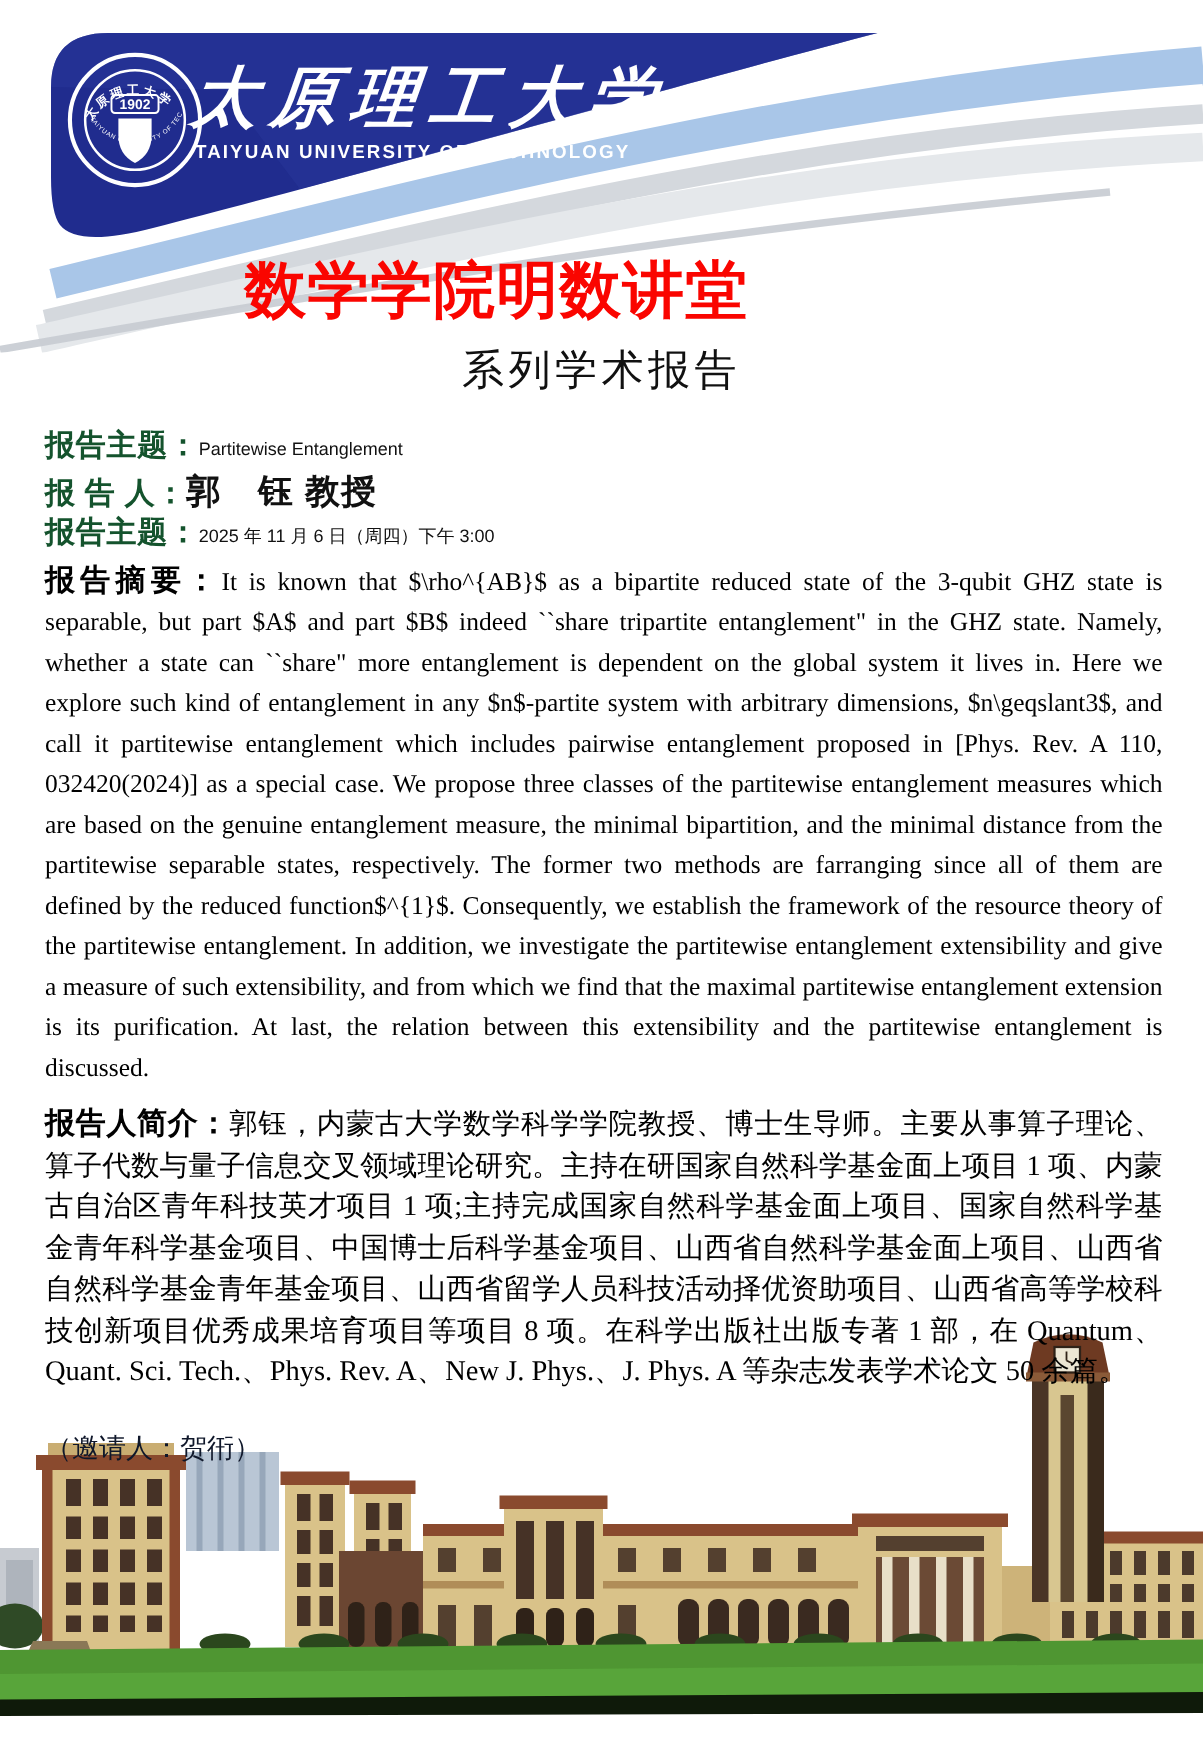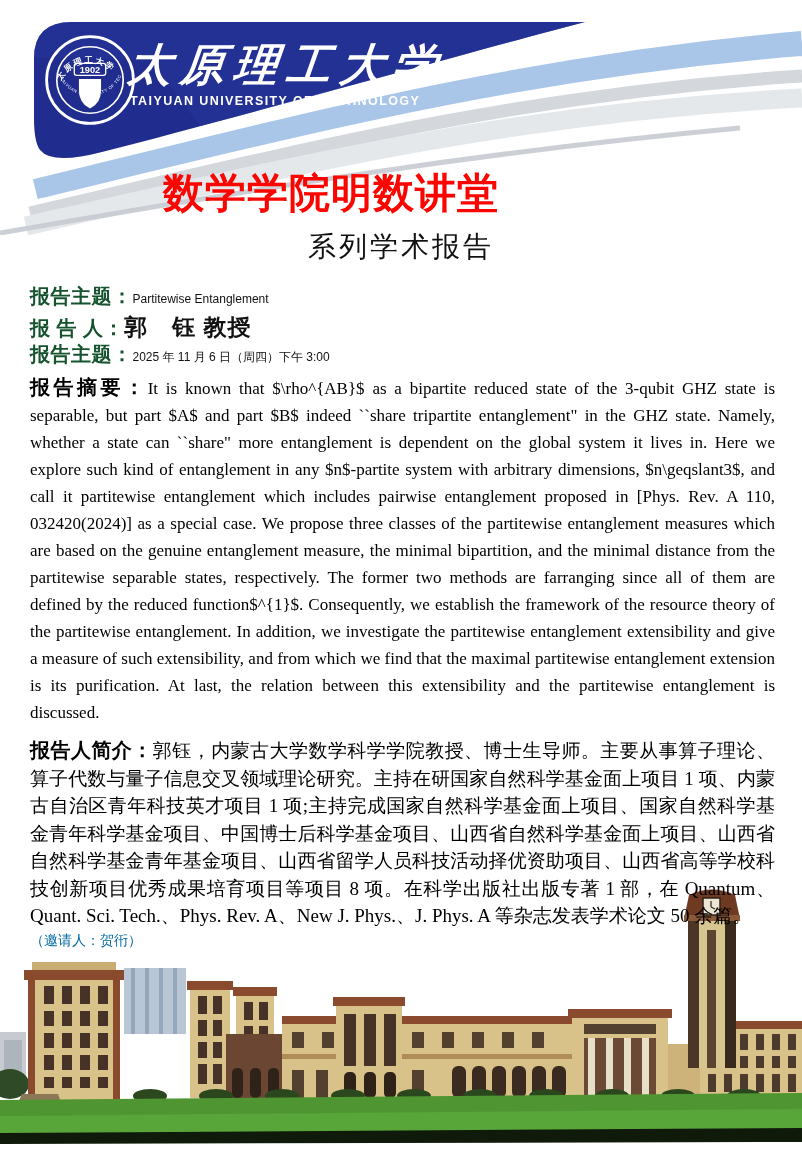--- a/index.html
+++ b/index.html
@@ -65,23 +65,23 @@
     font-family: "Liberation Sans", sans-serif;
     font-weight: bold; font-size: 20px;
   }
   .bio-par {
     margin-top: 11px;
     text-align: justify;
     font-family: "Liberation Serif", serif;
     font-size: 19px; line-height: 27.5px; color: #000000;
   }
   .inviter-line {
-    margin-top: 2px;
-    font-family: "Liberation Serif", serif;
-    font-size: 14px; color: #0369a1;
+    margin-top: 24px;
+    font-family: "Liberation Serif", serif;
+    font-size: 18px; color: #0f172a;
   }
   
   .photo-svg { position: absolute; left: 0; top: 882px; z-index: 0; }
 </style>
 </head>
 <body>
 
 <svg class="banner-svg" width="802" height="235" viewBox="0 0 802 235" aria-hidden="true">
 
   <path d="M34,58 Q34,22 72,22 L585,22 C470,52 235,118 102,152 Q52,165 40,150 Q34,142 34,118 Z" fill="#202c8e"></path>

